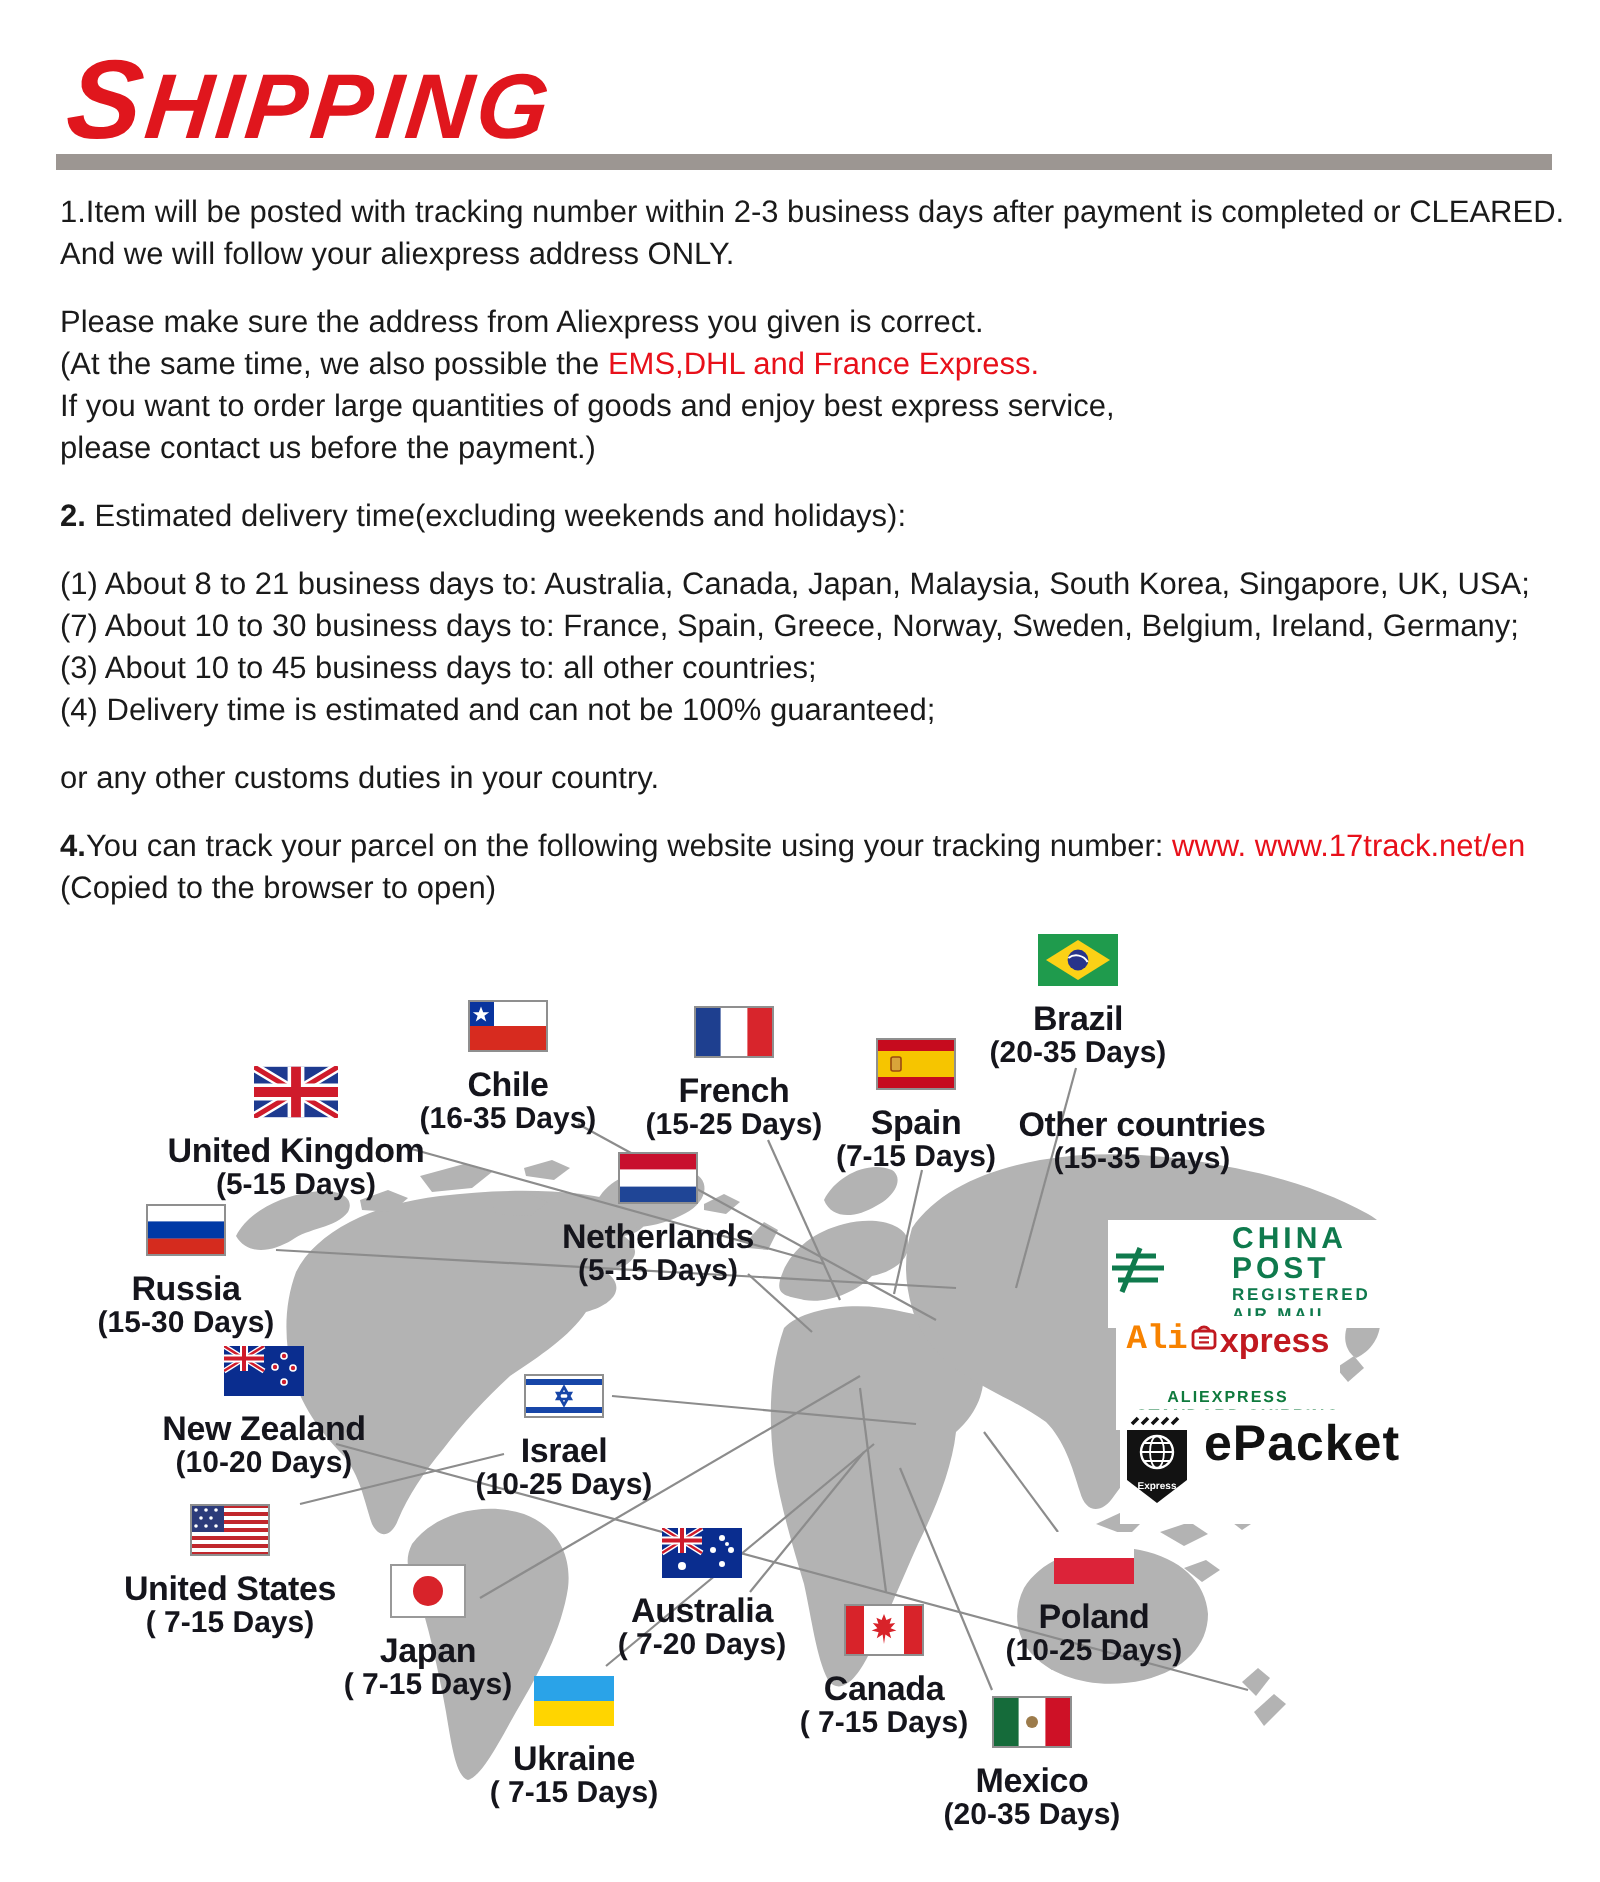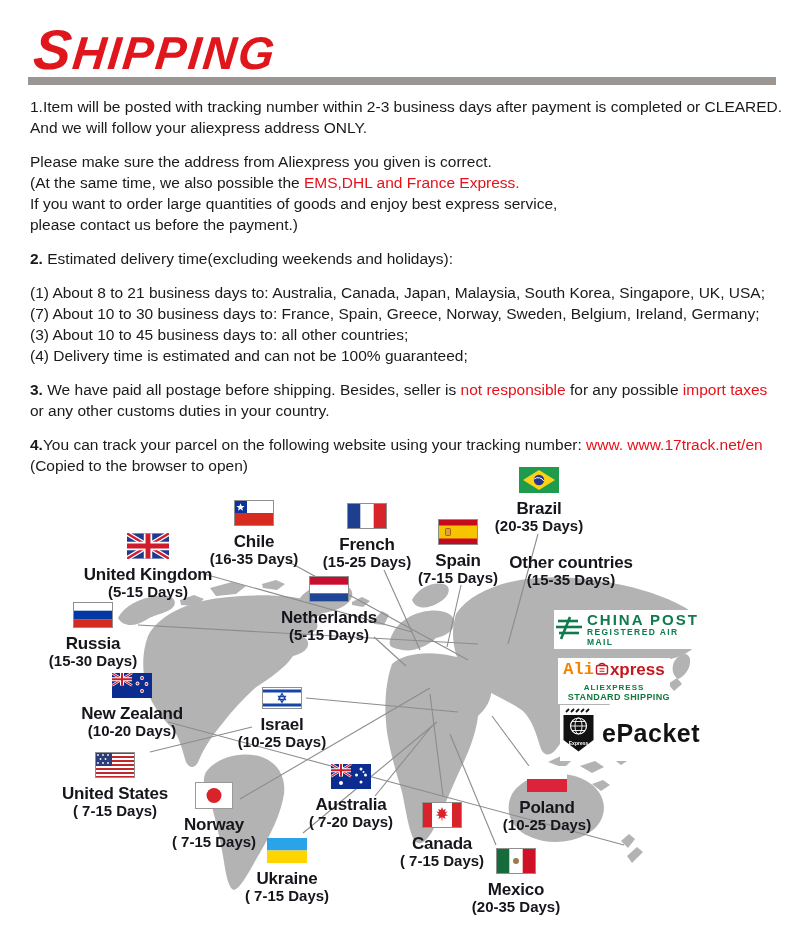--- a/index.html
+++ b/index.html
@@ -16,31 +16,31 @@
   .b{font-weight:bold;}
   .map-layer{position:absolute;left:0;top:0;z-index:1;}
   .country{position:absolute;width:150px;margin-left:-75px;text-align:center;z-index:2;
            font-weight:bold;color:#15151c;}
   .country .flag{display:inline-block;line-height:0;}
   .country .flag svg{display:inline-block;}
   .cname{font-size:17px;line-height:18px;margin-top:3px;letter-spacing:-0.2px;}
   .cdays{font-size:15px;line-height:16px;}
   .logo{position:absolute;z-index:3;background:#fff;}
   .cp-logo{left:554px;top:610px;width:152px;padding:2px 0;}
-  .cp-row{display:flex;align-items:center;}
+  .cp-row{display:flex;align-items:center;gap:29px;}
   .cp-text{margin-left:3px;}
   .cp-title{font-size:15px;font-weight:bold;letter-spacing:2px;color:#0f7a4d;line-height:15px;}
   .cp-sub{font-size:8.5px;font-weight:bold;letter-spacing:1.4px;color:#0f7a4d;line-height:10px;}
   .ae-logo{left:558px;top:658px;width:112px;text-align:center;padding:2px 0;}
   .ae-row{display:flex;align-items:center;justify-content:center;line-height:17px;}
   .ae-ali{font-size:17px;font-weight:bold;color:#f78200;font-family:Liberation Mono, monospace;}
   .ae-xpress{font-size:17px;font-weight:bold;color:#c11920;}
-  .ae-l2{font-size:8px;font-weight:bold;letter-spacing:1px;color:#0f7a3d;line-height:9px;margin-top:4px;}
+  .ae-l2{font-size:8px;font-weight:bold;letter-spacing:1px;color:#0f7a3d;line-height:9px;margin-top:14px;}
   .ae-l3{font-size:9px;font-weight:bold;letter-spacing:0.4px;color:#0f7a3d;line-height:10px;text-align:right;}
-  .ep-logo{left:560px;top:705px;width:140px;padding:3px 2px;display:flex;align-items:center;}
+  .ep-logo{left:560px;top:705px;width:140px;padding:3px 2px;display:flex;}
   .ep-text{font-size:25px;font-weight:bold;color:#121212;margin-left:7px;letter-spacing:0.5px;}
 </style>
 </head>
 <body>
 
 <div class="page">
 
   <div class="title">SHIPPING</div>
   <div class="divider"></div>
 
@@ -53,21 +53,20 @@
       <div class="tl"><span>If you want to order large quantities of goods and enjoy best express service,</span></div>
       <div class="tl"><span>please contact us before the payment.)</span></div>
       <div class="gap"></div>
       <div class="tl"><span class="b">2.</span><span> Estimated delivery time(excluding weekends and holidays):</span></div>
       <div class="gap"></div>
       <div class="tl"><span>(1) About 8 to 21 business days to: Australia, Canada, Japan, Malaysia, South Korea, Singapore, UK, USA;</span></div>
       <div class="tl"><span>(7) About 10 to 30 business days to: France, Spain, Greece, Norway, Sweden, Belgium, Ireland, Germany;</span></div>
       <div class="tl"><span>(3) About 10 to 45 business days to: all other countries;</span></div>
       <div class="tl"><span>(4) Delivery time is estimated and can not be 100% guaranteed;</span></div>
       <div class="gap"></div>
-      <div class="tl"><span class="b">3.</span><span> We have paid all postage before shipping. Besides, seller is </span><span class="red">not responsible</span><span> for any possible </span><span class="red">import taxes</span></div>
       <div class="tl"><span>or any other customs duties in your country.</span></div>
       <div class="gap"></div>
       <div class="tl"><span class="b">4.</span><span>You can track your parcel on the following website using your tracking number: </span><span class="red">www. www.17track.net/en</span></div>
       <div class="tl"><span>(Copied to the browser to open)</span></div>
     </div>
 
   <svg class="map-layer" width="800" height="941" viewBox="0 0 800 941">
     <g fill="#b3b3b3" stroke="none">
       <path d="M118,618 C124,606 140,598 156,596 C168,594 178,598 174,606 C168,614 154,614 146,620 C136,626 124,628 118,618 Z"></path>
       <path d="M148,636 C158,616 186,602 220,598 C252,594 290,594 314,602 C326,607 326,615 312,618 C322,625 318,633 303,636 C313,643 308,652 293,656 C285,668 270,678 255,688 C242,700 231,712 222,724 C212,736 204,748 199,760 C196,768 190,770 186,762 C182,750 180,738 172,728 C160,716 150,702 146,686 C142,670 142,652 148,636 Z"></path>
@@ -210,21 +209,21 @@
               <circle cx="3" cy="11" r="0.9"></circle>
               <circle cx="8" cy="11" r="0.9"></circle>
               <circle cx="13" cy="11" r="0.9"></circle>
             </g>
             <rect x="0.5" y="0.5" width="39" height="25" fill="none" stroke="#8f8f8f"></rect>
           </svg></span><div class="cname">United States</div><div class="cdays">( 7-15 Days)</div></div>
       <div class="country" style="left: 214px; top: 782px;"><span class="flag"><svg width="38" height="27" viewBox="0 0 38 27">
             <rect width="38" height="27" fill="#fff"></rect>
             <circle cx="19" cy="13.5" r="7.5" fill="#d8232a"></circle>
             <rect x="0.5" y="0.5" width="37" height="26" fill="none" stroke="#999"></rect>
-          </svg></span><div class="cname">Norway</div><div class="cdays">( 7-15 Days)</div></div>
+          </svg></span><div class="cname">Japan</div><div class="cdays">( 7-15 Days)</div></div>
       <div class="country" style="left: 351px; top: 764px;"><span class="flag"><svg width="40" height="25" viewBox="0 0 40 25">
             <rect width="40" height="25" fill="#0a2d8f"></rect>
             <path d="M0,0L20,12.5M20,0L0,12.5" stroke="#fff" stroke-width="2.6"></path>
             <path d="M0,0L20,12.5M20,0L0,12.5" stroke="#cf1b2b" stroke-width="1.2"></path>
             <path d="M10,0V12.5M0,6.25H20" stroke="#fff" stroke-width="4"></path>
             <path d="M10,0V12.5M0,6.25H20" stroke="#cf1b2b" stroke-width="2"></path>
             <g fill="#fff">
               <circle cx="30" cy="5" r="1.5"></circle>
               <circle cx="25.5" cy="11" r="1.5"></circle>
               <circle cx="34.5" cy="11" r="1.5"></circle>

